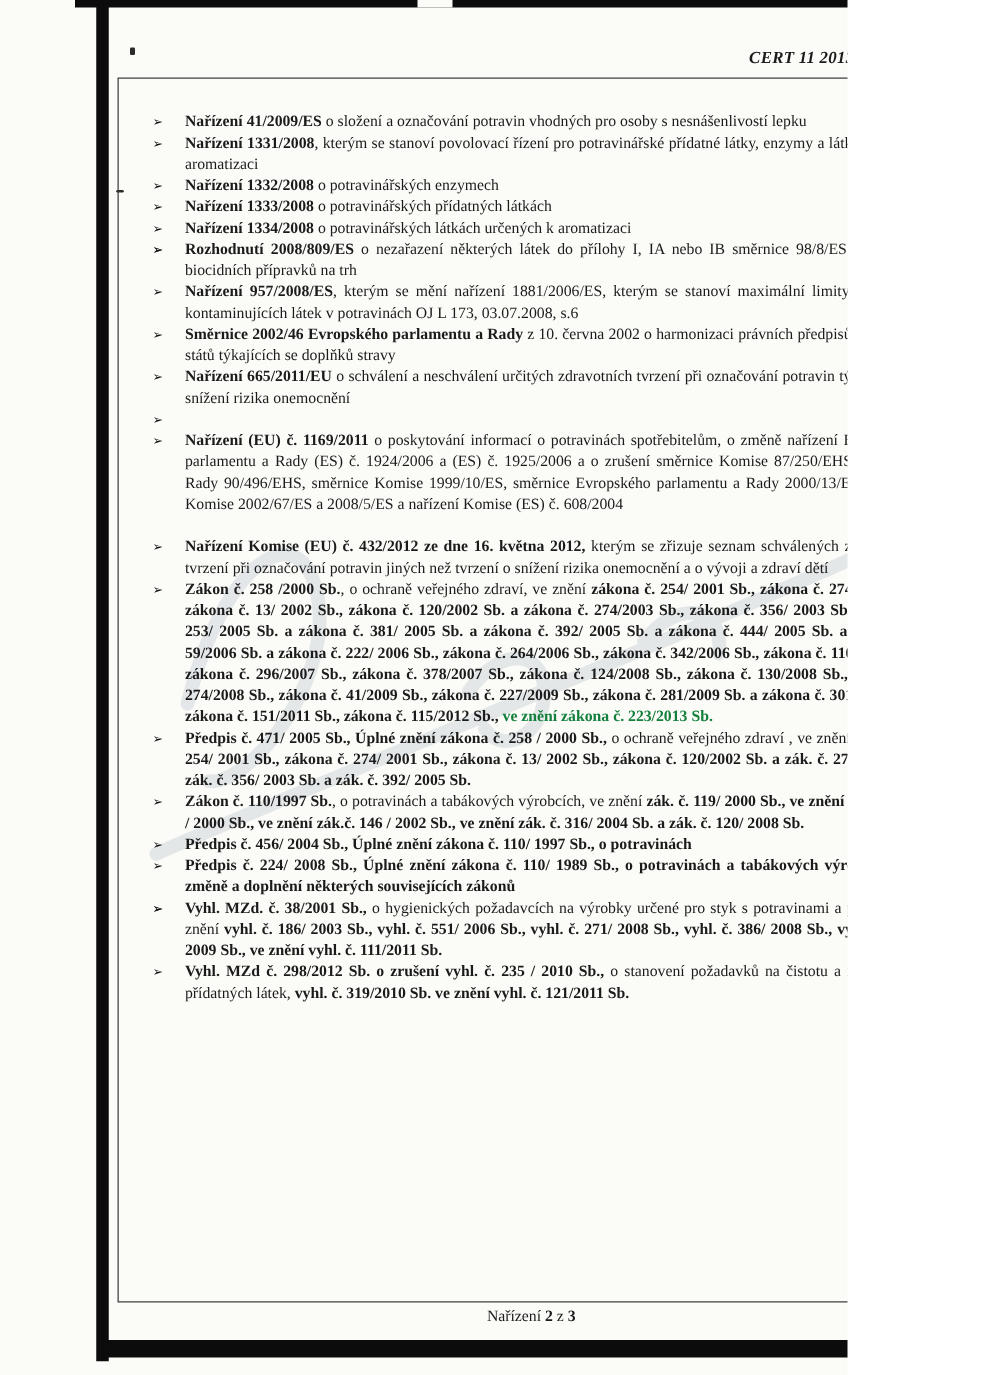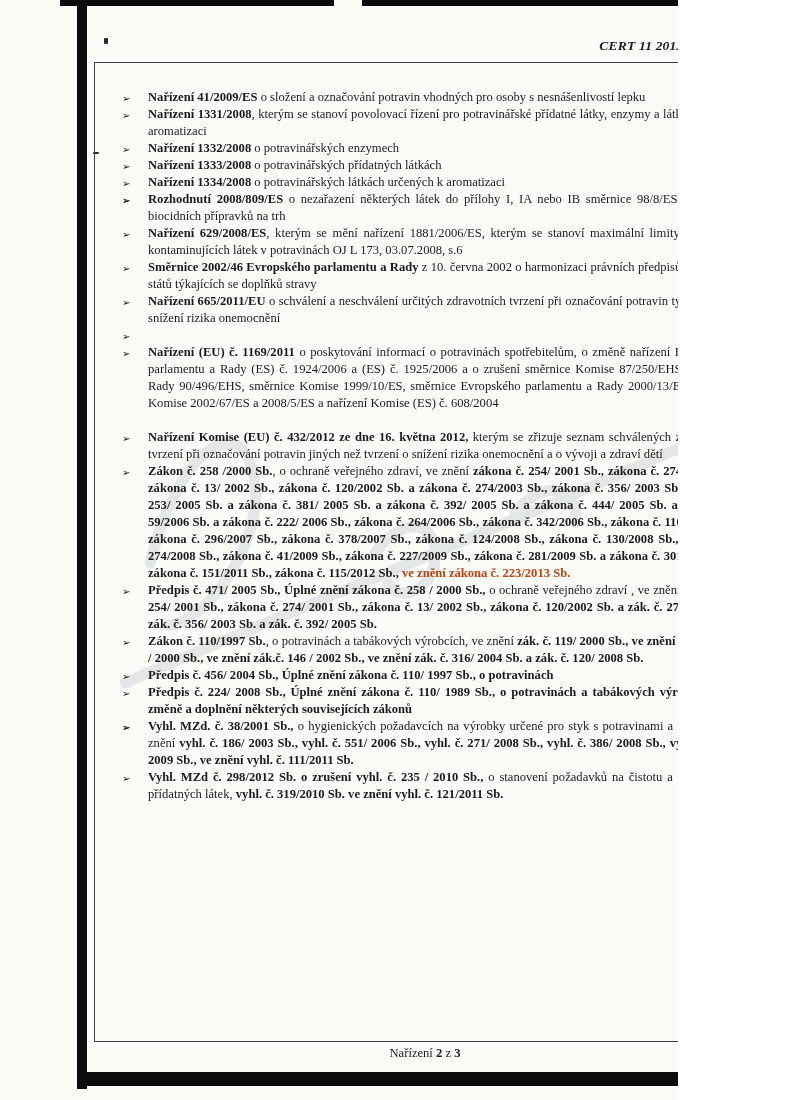--- a/index.html
+++ b/index.html
@@ -66,21 +66,21 @@
   }
   .item.gap { margin-top: 17px; }
   .bullet {
     position: absolute;
     left: 1px; top: 1px;
     font-family: "DejaVu Sans", sans-serif;
     font-size: 10px;
     color: #111;
   }
   .bold { font-weight: bold; margin-top: 45px; }
-  .red  { color: #c2410c; }
+  .red  { color: #15803d; }
 
   .footer {
     position: absolute;
     left: 94px; top: 1046px; width: 662px;
     text-align: center;
     font-size: 12.6px;
   }
 </style>
 </head>
 <body>
@@ -112,21 +112,21 @@
     </svg>
 
     <div class="list" id="reg-list">
         <div class="item"><span class="bullet">➢</span><span><span class="bold">Nařízení 41/2009/ES</span><span> o složení a označování potravin vhodných pro osoby s nesnášenlivostí lepku</span></span></div>
         <div class="item"><span class="bullet">➢</span><span><span class="bold">Nařízení 1331/2008</span><span>, kterým se stanoví povolovací řízení pro potravinářské přídatné látky, enzymy a látky určené k aromatizaci</span></span></div>
         <div class="item"><span class="bullet">➢</span><span><span class="bold">Nařízení 1332/2008</span><span> o potravinářských enzymech</span></span></div>
         <div class="item"><span class="bullet">➢</span><span><span class="bold">Nařízení 1333/2008</span><span> o potravinářských přídatných látkách</span></span></div>
         <div class="item"><span class="bullet">➢</span><span><span class="bold">Nařízení 1334/2008</span><span> o potravinářských látkách určených k aromatizaci</span></span></div>
         <div class="item"><span class="bullet">➢</span></div>
         <div class="item"><span class="bullet">➢</span><span><span class="bold">Rozhodnutí 2008/809/ES</span><span> o nezařazení některých látek do přílohy I, IA nebo IB směrnice 98/8/ES o uvádění biocidních přípravků na trh</span></span></div>
-        <div class="item"><span class="bullet">➢</span><span><span class="bold">Nařízení 629/2008/ES</span><span>, kterým se mění nařízení 1881/2006/ES, kterým se stanoví maximální limity některých kontaminujících látek v potravinách OJ L 173, 03.07.2008, s.6</span></span></div>
+        <div class="item"><span class="bullet">➢</span><span><span class="bold">Nařízení 957/2008/ES</span><span>, kterým se mění nařízení 1881/2006/ES, kterým se stanoví maximální limity některých kontaminujících látek v potravinách OJ L 173, 03.07.2008, s.6</span></span></div>
         <div class="item"><span class="bullet">➢</span><span><span class="bold">Směrnice 2002/46 Evropského parlamentu a Rady</span><span> z 10. června 2002 o harmonizaci právních předpisů členských států týkajících se doplňků stravy</span></span></div>
         <div class="item"><span class="bullet">➢</span><span><span class="bold">Nařízení 665/2011/EU</span><span> o schválení a neschválení určitých zdravotních tvrzení při označování potravin týkajících se snížení rizika onemocnění</span></span></div>
         <div class="item"><span class="bullet">➢</span></div>
         <div class="item gap"><span class="bullet">➢</span><span><span class="bold">Nařízení (EU) č. 1169/2011</span><span>  o poskytování informací o potravinách spotřebitelům, o změně nařízení Evropského parlamentu a Rady (ES) č. 1924/2006 a (ES) č. 1925/2006 a o zrušení směrnice Komise 87/250/EHS, směrnice Rady 90/496/EHS, směrnice Komise 1999/10/ES, směrnice Evropského parlamentu a Rady 2000/13/ES, směrnic Komise 2002/67/ES a 2008/5/ES a nařízení Komise (ES) č. 608/2004</span></span></div>
         <div class="item gap"><span class="bullet">➢</span><span><span class="bold">Nařízení Komise (EU) č. 432/2012  ze dne 16. května 2012,</span><span> kterým se zřizuje seznam schválených zdravotních tvrzení při označování potravin jiných než tvrzení o snížení rizika onemocnění a o vývoji a zdraví dětí</span></span></div>
         <div class="item"><span class="bullet">➢</span><span><span class="bold">Zákon č. 258 /2000 Sb.</span><span>, o ochraně veřejného zdraví, ve znění </span><span class="bold">zákona č. 254/ 2001 Sb., zákona č. 274/2001 Sb., zákona č. 13/ 2002 Sb., zákona č. 120/2002 Sb. a zákona č. 274/2003 Sb., zákona č. 356/ 2003 Sb. a zákona 253/ 2005 Sb. a zákona č. 381/ 2005 Sb. a zákona č. 392/ 2005 Sb. a zákona č. 444/ 2005 Sb. a zákona č. 59/2006 Sb. a zákona č. 222/ 2006 Sb., zákona č. 264/2006 Sb., zákona č. 342/2006 Sb., zákona č. 110/2007 Sb., zákona č. 296/2007 Sb., zákona č. 378/2007 Sb., zákona č. 124/2008 Sb., zákona č. 130/2008 Sb., zákona č. 274/2008 Sb., zákona č. 41/2009 Sb., zákona č. 227/2009 Sb., zákona č. 281/2009 Sb. a zákona č. 301/2009 Sb., zákona č. 151/2011 Sb., zákona č. 115/2012 Sb., </span><span class="bold red">ve znění zákona č. 223/2013 Sb.</span></span></div>
         <div class="item"><span class="bullet">➢</span><span><span class="bold">Předpis č. 471/ 2005 Sb., Úplné znění zákona č. 258 / 2000 Sb.,</span><span> o ochraně veřejného zdraví , ve znění </span><span class="bold">zákona č. 254/ 2001 Sb., zákona č. 274/ 2001 Sb., zákona č. 13/ 2002 Sb., zákona č. 120/2002 Sb. a zák. č. 274/2003 Sb. zák. č. 356/ 2003 Sb. a zák. č. 392/ 2005 Sb.</span></span></div>
         <div class="item"><span class="bullet">➢</span><span><span class="bold">Zákon č. 110/1997 Sb.</span><span>, o potravinách a tabákových výrobcích, ve znění </span><span class="bold">zák. č. 119/ 2000 Sb., ve znění zák. č. 306 / 2000 Sb., ve znění zák.č. 146 / 2002 Sb., ve znění zák. č. 316/ 2004 Sb. a zák. č. 120/ 2008 Sb.</span></span></div>
         <div class="item"><span class="bullet">➢</span><span><span class="bold">Předpis č. 456/ 2004 Sb., Úplné znění zákona č. 110/ 1997 Sb., o potravinách</span></span></div>
         <div class="item"><span class="bullet">➢</span><span><span class="bold">Předpis č. 224/ 2008 Sb., Úplné znění zákona č. 110/ 1989 Sb., o potravinách a tabákových výrobcích a o změně a doplnění některých souvisejících zákonů</span></span></div>

